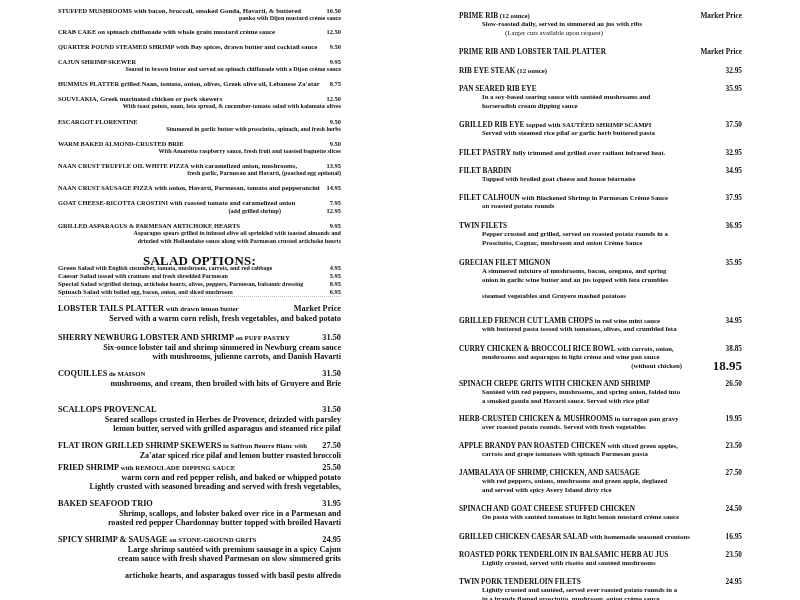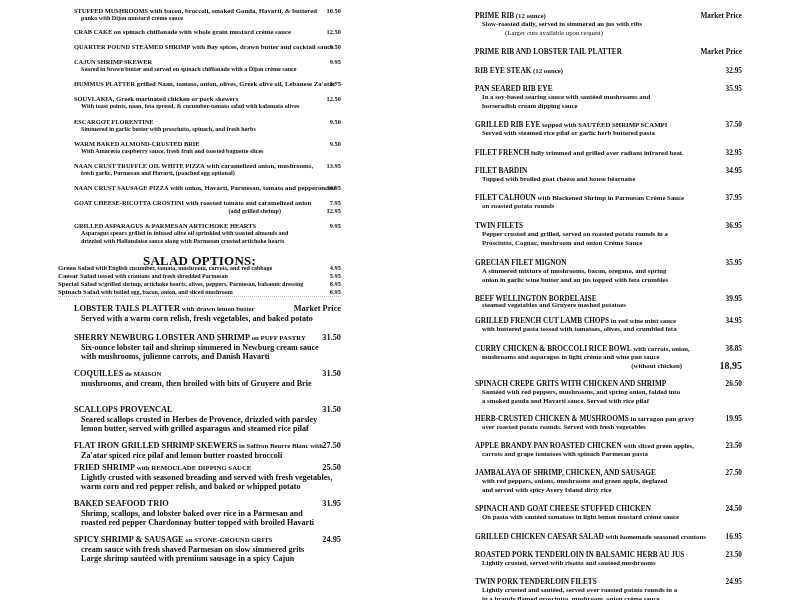--- a/index.html
+++ b/index.html
@@ -3,32 +3,32 @@
 <meta charset="utf-8">
 <style>
   html, body { margin:0; padding:0; background:#ffffff; }
   body { width:800px; height:600px; overflow:hidden; position:relative;
          font-family:"Liberation Serif","DejaVu Serif",serif; color:#111; }
   .col { position:absolute; top:0; }
   .col-left { left:58px; width:283px; }
   .col-right { left:459px; width:345px; }
   .item { position:absolute; left:0; width:100%; }
   .title { font-weight:bold; font-size:7.3px; line-height:9px; white-space:nowrap; position:relative; }
-  .title .name { font-weight:bold;margin-left:16px; }
+  .title .name { font-weight:bold; }
   .title .sub { font-weight:bold; font-size:6.8px; }
   .price { position:absolute; right:0; top:0; font-weight:bold; font-size:7.3px; }
   .desc { font-weight:bold; font-size:6.8px; line-height:8.6px; padding-left:23px; white-space:nowrap; }
   .note { font-weight:normal; font-size:6.8px; line-height:8.6px; white-space:nowrap; padding-left:46px; }
   .extra-line { position:relative; font-weight:bold; font-size:6.8px; line-height:8.6px; height:9px; }
   .extra-line .elabel { position:absolute; right:60px; }
-  .extra-line .eprice { position:absolute; right:0; font-size:10px; }
+  .extra-line .eprice { position:absolute; right:0; font-size:13px; }
 
   .col-left .title { font-size:6.4px; line-height:8px; }
   .col-left .price { font-size:6.4px; }
-  .col-left .desc { font-size:6.1px; line-height:7.6px; }
+  .col-left .desc { font-size:6.1px; line-height:7.6px;text-align:right; }
   .col-left .extra-line { font-size:6.1px; }
   .col-left .extra-line .eprice { font-size:6.4px; }
 
   
   .col-left .item.big .title, .col-left .item.big .price { font-size:8.3px; line-height:10px; }
   .col-left .item.big .desc { font-size:8.1px; line-height:9.2px; }
 
   .salad-header { position:absolute; left:0; width:283px; top:253px; text-align:center;
                   font-weight:bold; font-size:13px; letter-spacing:0.2px; }
   .salad-list { position:absolute; left:0; width:283px; top:264px; }
@@ -118,34 +118,35 @@
     <div class="title"><span class="name">SCALLOPS PROVENCAL</span><span class="sub"></span><span class="price">31.50</span></div>
     <div class="desc">Seared scallops crusted in Herbes de Provence, drizzled with parsley</div>
     <div class="desc">lemon butter, served with grilled asparagus and steamed rice pilaf</div>
   </div>
   <div class="item big" style="top:441px">
     <div class="title"><span class="name">FLAT IRON GRILLED SHRIMP SKEWERS</span><span class="sub"> in Saffron Beurre Blanc with</span><span class="price">27.50</span></div>
     <div class="desc">Za'atar spiced rice pilaf and lemon butter roasted broccoli</div>
   </div>
   <div class="item big" style="top:463px">
     <div class="title"><span class="name">FRIED SHRIMP</span><span class="sub"> with REMOULADE DIPPING SAUCE</span><span class="price">25.50</span></div>
+    <div class="desc">warm corn and red pepper relish, and baked or whipped potato</div>
     <div class="desc">Lightly crusted with seasoned breading and served with fresh vegetables,</div>
-    <div class="desc">warm corn and red pepper relish, and baked or whipped potato</div>
   </div>
   <div class="item big" style="top:499px">
     <div class="title"><span class="name">BAKED SEAFOOD TRIO</span><span class="sub"></span><span class="price">31.95</span></div>
     <div class="desc">Shrimp, scallops, and lobster baked over rice in a Parmesan and</div>
     <div class="desc">roasted red pepper Chardonnay butter topped with broiled Havarti</div>
   </div>
   <div class="item big" style="top:535px">
     <div class="title"><span class="name">SPICY SHRIMP &amp; SAUSAGE</span><span class="sub"> on STONE-GROUND GRITS</span><span class="price">24.95</span></div>
+    <div class="desc">Large shrimp sautéed with premium sausage in a spicy Cajun</div>
     <div class="desc">cream sauce with fresh shaved Parmesan on slow simmered grits</div>
-    <div class="desc">Large shrimp sautéed with premium sausage in a spicy Cajun</div>
   </div>
   <div class="item big" style="top:571px">
+    <div class="desc">artichoke hearts, and asparagus tossed with basil pesto alfredo</div>
   </div>
 </div>
 
 <div class="col col-right" style="width:283px;">
   <div class="item" style="top:11px">
     <div class="title"><span class="name">PRIME RIB</span><span class="sub"> (12 ounce)</span><span class="price">Market Price</span></div>
     <div class="desc">Slow-roasted daily, served in simmered au jus with ribs</div>
     <div class="note">(Larger cuts available upon request)</div>
   </div>
   <div class="item" style="top:47px">
@@ -157,42 +158,41 @@
   <div class="item" style="top:84px">
     <div class="title"><span class="name">PAN SEARED RIB EYE</span><span class="sub"></span><span class="price">35.95</span></div>
     <div class="desc">In a soy-based searing sauce with sautéed mushrooms and</div>
     <div class="desc">horseradish cream dipping sauce</div>
   </div>
   <div class="item" style="top:120px">
     <div class="title"><span class="name">GRILLED RIB EYE</span><span class="sub"> topped with SAUTÉED SHRIMP SCAMPI</span><span class="price">37.50</span></div>
     <div class="desc">Served with steamed rice pilaf or garlic herb buttered pasta</div>
   </div>
   <div class="item" style="top:148px">
-    <div class="title"><span class="name">FILET FRENCH</span><span class="sub"> fully trimmed and grilled over radiant infrared heat.</span><span class="price">32.95</span></div>
+    <div class="title"><span class="name">FILET PASTRY</span><span class="sub"> fully trimmed and grilled over radiant infrared heat.</span><span class="price">32.95</span></div>
   </div>
   <div class="item" style="top:166px">
     <div class="title"><span class="name">FILET BARDIN</span><span class="sub"></span><span class="price">34.95</span></div>
     <div class="desc">Topped with broiled goat cheese and house béarnaise</div>
   </div>
   <div class="item" style="top:193px">
     <div class="title"><span class="name">FILET CALHOUN</span><span class="sub"> with Blackened Shrimp in Parmesan Crème Sauce</span><span class="price">37.95</span></div>
     <div class="desc">on roasted potato rounds</div>
   </div>
   <div class="item" style="top:221px">
     <div class="title"><span class="name">TWIN FILETS</span><span class="sub"></span><span class="price">36.95</span></div>
     <div class="desc">Pepper crusted and grilled, served on roasted potato rounds in a</div>
     <div class="desc"> Prosciutto, Cognac, mushroom and onion Crème Sauce</div>
   </div>
   <div class="item" style="top:258px">
     <div class="title"><span class="name">GRECIAN FILET MIGNON</span><span class="sub"></span><span class="price">35.95</span></div>
     <div class="desc">A simmered mixture of mushrooms, bacon, oregano, and spring</div>
     <div class="desc">onion in garlic wine butter and au jus topped with feta crumbles</div>
   </div>
   <div class="item" style="top:294px">
-    <div class="title"><span class="name">BEEF WELLINGTON BORDELAISE</span><span class="sub"></span><span class="price">39.95</span></div>
     <div class="desc" style="height:5px;overflow:hidden;line-height:4px;">steamed vegetables and Gruyere mashed potatoes</div>
   </div>
   <div class="item" style="top:316px">
     <div class="title"><span class="name">GRILLED FRENCH CUT LAMB CHOPS</span><span class="sub"> in red wine mint sauce</span><span class="price">34.95</span></div>
     <div class="desc">with buttered pasta tossed with tomatoes, olives, and crumbled feta</div>
   </div>
   <div class="item" style="top:344px">
     <div class="title"><span class="name">CURRY CHICKEN &amp; BROCCOLI RICE BOWL</span><span class="sub"> with carrots, onion,</span><span class="price">38.85</span></div>
     <div class="desc">mushrooms and asparagus in light crème and wine pan sauce</div>
     <div class="extra-line">

